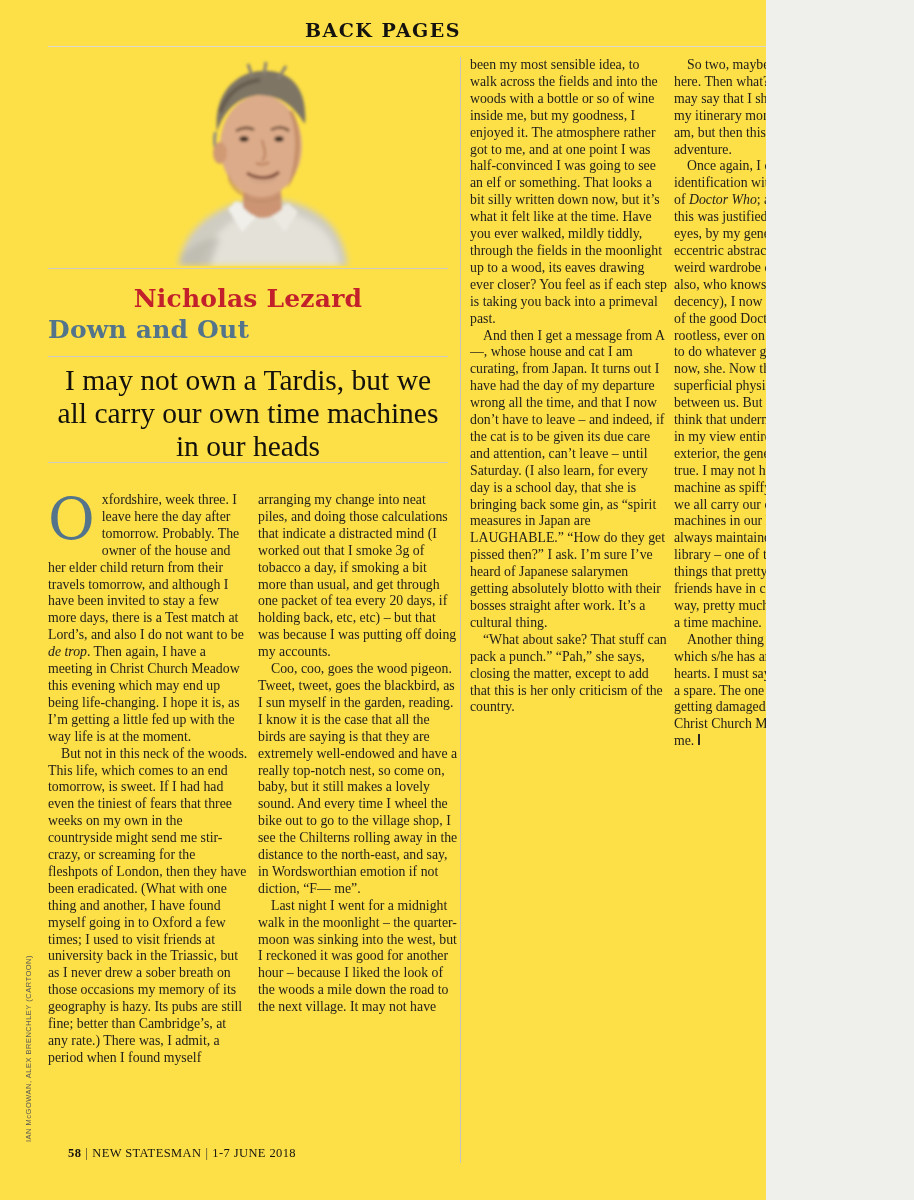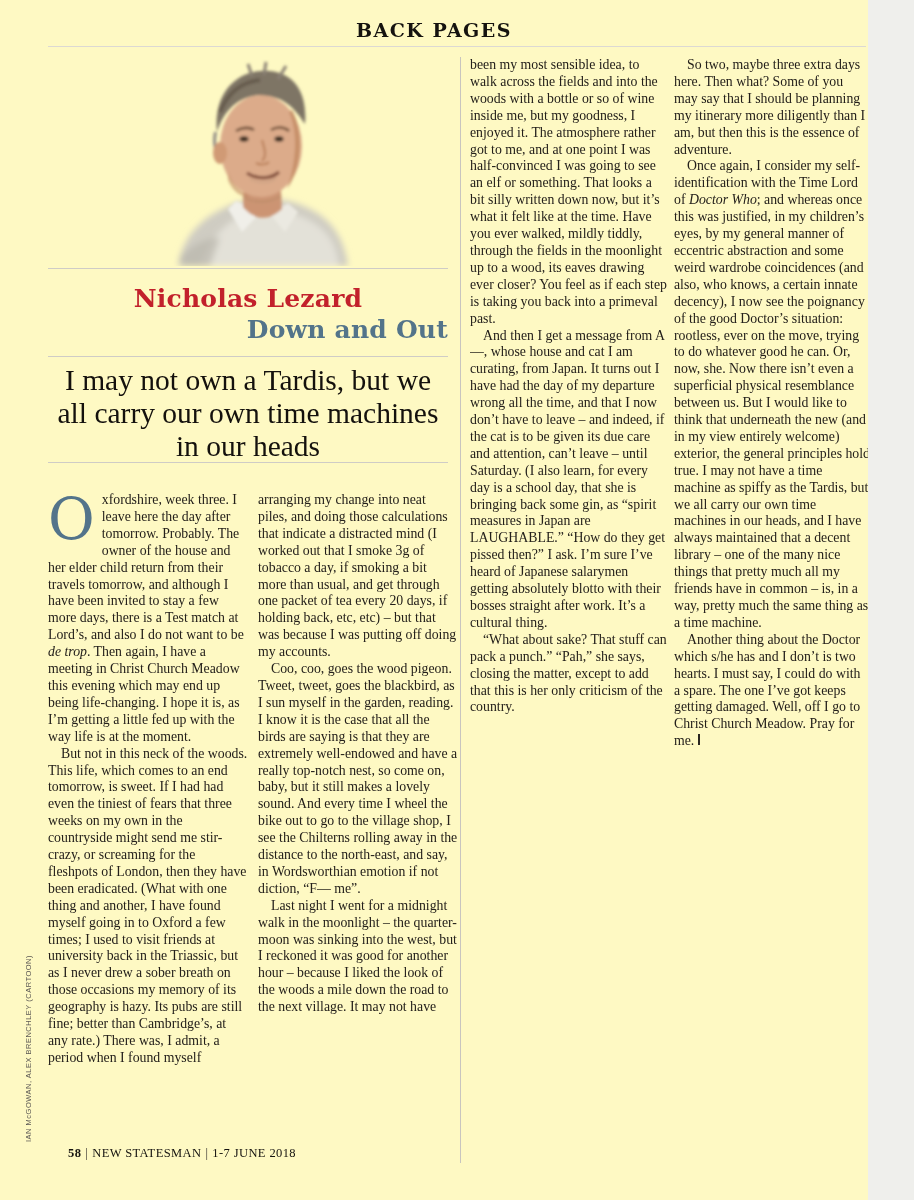--- a/index.html
+++ b/index.html
@@ -1,30 +1,30 @@
 <!DOCTYPE html>
 <html><head>
 <meta charset="utf-8">
 <style>
   html,body{margin:0;padding:0;background:#efefec;}
-  .page{position:relative;width:868px;height:1200px;background:#fef9c3;overflow:hidden;
+  .page{position:relative;width:766px;height:1200px;background:#fde047;overflow:hidden;
         font-family:"Liberation Serif","DejaVu Serif",serif;color:#211e1a;}
 
   .section-label{position:absolute;top:19px;left:0;right:0;text-align:center;
         font-family:"DejaVu Serif",serif;font-weight:700;font-size:19px;
         letter-spacing:1.5px;color:#15130f;}
   .hrule{position:absolute;height:0;border-top:1px solid #cfccc6;}
   #header-rule{top:46px;left:48px;width:818px;border-top-color:#dcd9d3;}
 
   .portrait-box{position:absolute;left:140px;top:52px;width:242px;height:214px;}
 
   #rule-under-portrait{top:268px;left:48px;width:400px;}
   .author-name{position:absolute;top:284px;left:48px;width:400px;text-align:center;
         font-family:"DejaVu Serif",serif;font-weight:700;font-size:25px;letter-spacing:0.2px;}
-  .column-title{position:absolute;top:315px;left:48px;width:400px;text-align:right;
+  .column-title{position:absolute;top:315px;left:48px;width:400px;text-align:left;
         font-family:"DejaVu Serif",serif;font-weight:700;font-size:25px;letter-spacing:0.2px;}
   #rule-above-headline{top:356px;left:48px;width:400px;}
   .headline{position:absolute;top:364px;left:53px;width:390px;text-align:center;
         font-size:29.5px;line-height:33px;color:#14110d;font-weight:400;}
   #rule-below-headline{top:462px;left:48px;width:400px;}
 
   .textcol{position:absolute;font-size:13.8px;line-height:16.9px;overflow:hidden;
         text-align:left;color:#24201b;}
   #col1{left:48px;top:492px;width:200px;height:650px;}
   #col2{left:258px;top:492px;width:200px;height:650px;}

